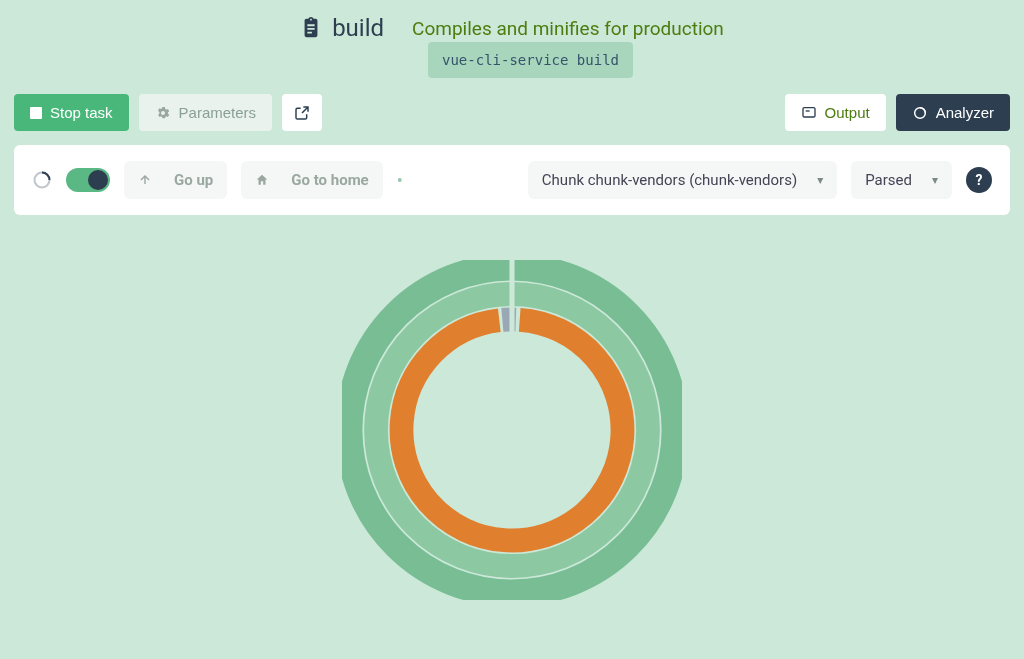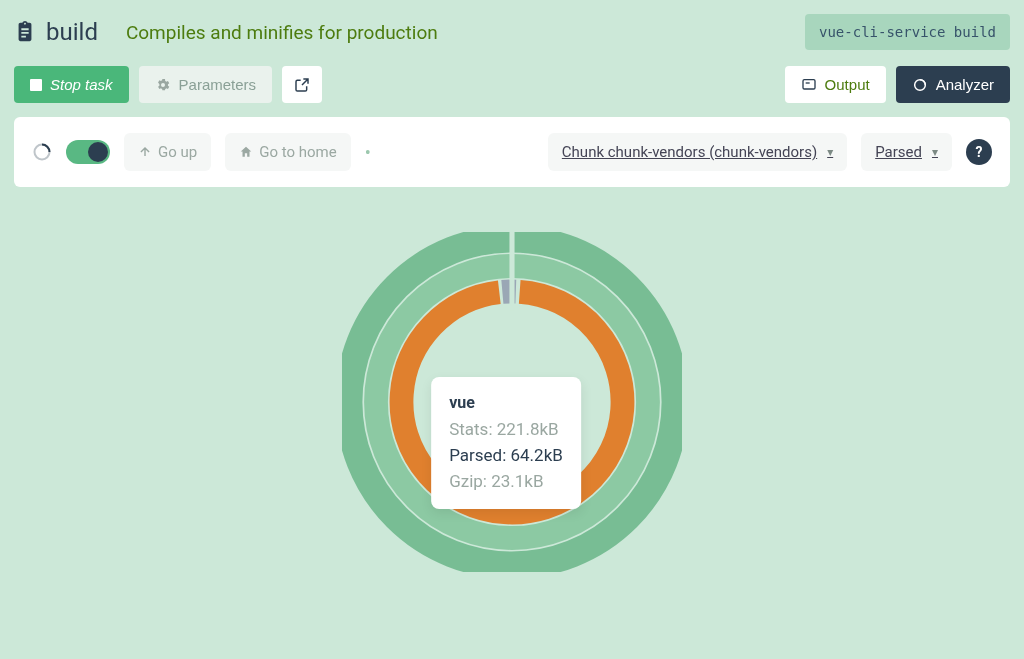--- a/index.html
+++ b/index.html
@@ -9,20 +9,21 @@
       width: 1024px;
       height: 659px;
       overflow: hidden;
       color: #2c3e50;
     }
     .header {
       display: flex;
       align-items: center;
       justify-content: space-between;
       padding: 14px 14px 8px 14px;
+      flex-direction: column;
     }
     .header-left {
       display: flex;
       align-items: center;
       gap: 10px;
     }
     .clipboard-icon { width: 22px; height: 26px; }
     .title { font-size: 24px; font-weight: 400; color: #2c3e50; }
     .subtitle { font-size: 19px; color: #4d7c0f; margin-left: 18px; font-weight: 400; }
     .cmd-chip {
@@ -46,21 +47,21 @@
       align-items: center;
       gap: 8px;
       padding: 10px 16px;
       border-radius: 4px;
       font-size: 15px;
       cursor: pointer;
       border: none;
       background: #f0f5f2;
       color: #2c3e50;
     }
-    .btn-green { background: #4ab77a; color: #fff; font-style: italic; }
+    .btn-green { background: #4ab77a; color: #fff; }
     .btn-dark { background: #2c3e50; color: #fff; }
     .btn-ghost { background: #eaf2ed; color: #8aa096; text-align: right; }
     .btn-white { background: #fff; color: #4d7c0f; }
     .btn-icon-only { padding: 10px 12px; }
     .panel {
       background: #fff;
       border-radius: 6px;
       margin: 0 14px;
       padding: 16px 18px;
       display: flex;
@@ -70,29 +71,29 @@
     .label-text { font-size: 16px; color: #2c3e50; }
     .toggle {
       width: 44px; height: 24px; background: #59b883; border-radius: 12px;
       position: relative; cursor: pointer;
     }
     .toggle-knob {
       position: absolute; right: 2px; top: 2px; width: 20px; height: 20px;
       background: #2c3e50; border-radius: 50%;
     }
     .nav-btn {
-      display: inline-flex; align-items: center; gap: 6px;
+      display: inline-flex; align-items: center; gap: 22px;
       padding: 10px 14px; border-radius: 6px;
-      background: #f5f7f6; color: #9ba8a2; font-size: 15px;
+      background: #f5f7f6; color: #9ba8a2; font-size: 15px; font-weight: bold;
     }
     .dot { color: #9cc8ae; font-size: 18px; }
     .select {
-      display: inline-flex; align-items: center; gap: 10px;
+      display: inline-flex; align-items: center; gap: 20px;
       padding: 10px 14px; border-radius: 6px;
-      background: #f5f7f6; color: #445; font-size: 15px; text-decoration: underline;
+      background: #f5f7f6; color: #445; font-size: 15px;
     }
     .chev { font-size: 12px; color: #7c8a84; }
     .help-dot {
       width: 26px; height: 26px; border-radius: 50%;
       background: #2c3e50; color: #fff; display: flex;
       align-items: center; justify-content: center; font-size: 14px;
       font-weight: 700;
     }
     .spacer { flex: 1; }
     .chart-area {
@@ -204,19 +205,13 @@
 
       <circle r="80" fill="none" stroke="#8cc9a3" stroke-width="14"></circle>
 
       <circle r="65" fill="none" stroke="#e0802e" stroke-width="14" stroke-dasharray="396 12" transform="rotate(-86)"></circle>
 
       <circle r="65" fill="none" stroke="#9aa7b5" stroke-width="14" stroke-dasharray="8 400" transform="rotate(-95)"></circle>
 
       <rect x="-1.5" y="-100" width="3" height="46" fill="#cce8d8"></rect>
     </g>
   </svg>
-  <div class="tooltip">
-    <div class="tt-title">vue</div>
-    <div><span class="tt-label">Stats:</span> <span class="tt-label">221.8kB</span></div>
-    <div class="tt-parsed"><span>Parsed:</span> <span>64.2kB</span></div>
-    <div><span class="tt-label">Gzip:</span> <span class="tt-label">23.1kB</span></div>
-  </div>
 </div>
 
 </body></html>

